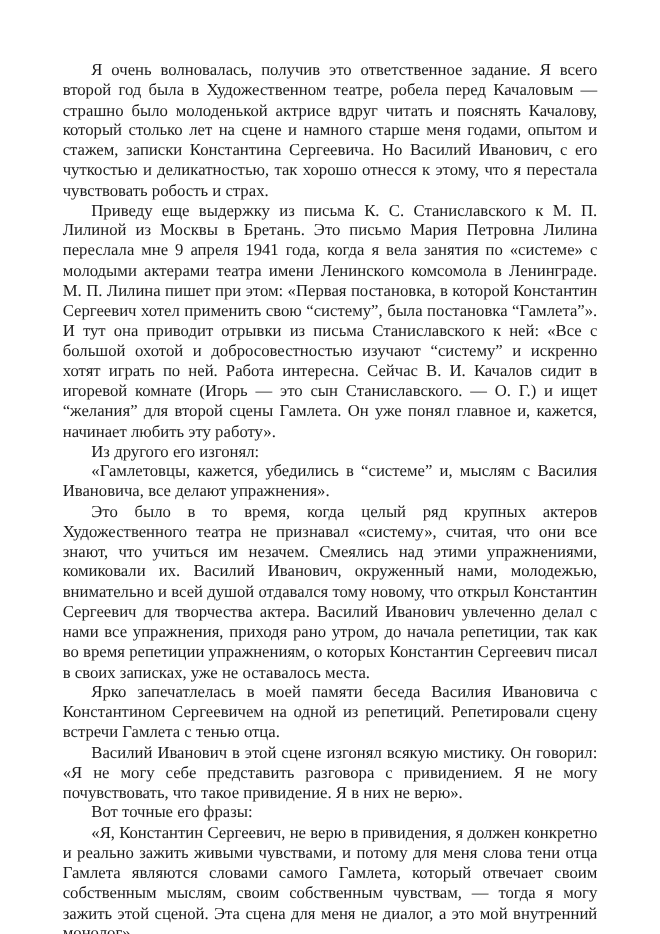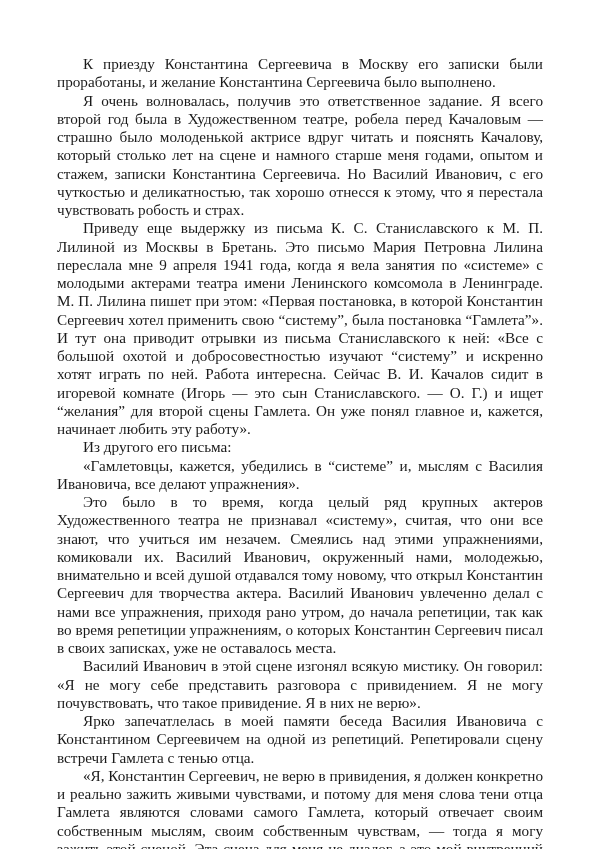--- a/index.html
+++ b/index.html
@@ -18,23 +18,23 @@
       margin: 0;
       text-indent: 26px;
       text-align: justify;
       hyphens: none;
     }
   </style>
 </head>
 <body>
 
 <div class="page">
-  <p>К приезду Константина Сергеевича в Москву его записки были проработаны, и желание Константина Сергеевича было выполнено.</p>
   <p>Я очень волновалась, получив это ответственное задание. Я всего второй год была в Художественном театре, робела перед Качаловым — страшно было молоденькой актрисе вдруг читать и пояснять Качалову, который столько лет на сцене и намного старше меня годами, опытом и стажем, записки Константина Сергеевича. Но Василий Иванович, с его чуткостью и деликатностью, так хорошо отнесся к этому, что я перестала чувствовать робость и страх.</p>
   <p>Приведу еще выдержку из письма К. С. Станиславского к М. П. Лилиной из Москвы в Бретань. Это письмо Мария Петровна Лилина переслала мне 9 апреля 1941 года, когда я вела занятия по «системе» с молодыми актерами театра имени Ленинского комсомола в Ленинграде. М. П. Лилина пишет при этом: «Первая постановка, в которой Константин Сергеевич хотел применить свою “систему”, была постановка “Гамлета”». И тут она приводит отрывки из письма Станиславского к ней: «Все с большой охотой и добросовестностью изучают “систему” и искренно хотят играть по ней. Работа интересна. Сейчас В. И. Качалов сидит в игоревой комнате (Игорь — это сын Станиславского. — О. Г.) и ищет “желания” для второй сцены Гамлета. Он уже понял главное и, кажется, начинает любить эту работу».</p>
-  <p>Из другого его письма:</p>
+  <p>Из другого его изгонял:</p>
   <p>«Гамлетовцы, кажется, убедились в “системе” и, мыслям с Василия Ивановича, все делают упражнения».</p>
   <p>Это было в то время, когда целый ряд крупных актеров Художественного театра не признавал «систему», считая, что они все знают, что учиться им незачем. Смеялись над этими упражнениями, комиковали их. Василий Иванович, окруженный нами, молодежью, внимательно и всей душой отдавался тому новому, что открыл Константин Сергеевич для творчества актера. Василий Иванович увлеченно делал с нами все упражнения, приходя рано утром, до начала репетиции, так как во время репетиции упражнениям, о которых Константин Сергеевич писал в своих записках, уже не оставалось места.</p>
+  <p>Ярко запечатлелась в моей памяти беседа Василия Ивановича с Константином Сергеевичем на одной из репетиций. Репетировали сцену встречи Гамлета с тенью отца.</p>
   <p>Василий Иванович в этой сцене изгонял всякую мистику. Он говорил: «Я не могу себе представить разговора с привидением. Я не могу почувствовать, что такое привидение. Я в них не верю».</p>
-  <p>Ярко запечатлелась в моей памяти беседа Василия Ивановича с Константином Сергеевичем на одной из репетиций. Репетировали сцену встречи Гамлета с тенью отца.</p>
+  <p>Вот точные его фразы:</p>
   <p>«Я, Константин Сергеевич, не верю в привидения, я должен конкретно и реально зажить живыми чувствами, и потому для меня слова тени отца Гамлета являются словами самого Гамлета, который отвечает своим собственным мыслям, своим собственным чувствам, — тогда я могу зажить этой сценой. Эта сцена для меня не диалог, а это мой внутренний монолог».</p>
 
 </div>
 
 </body></html>

